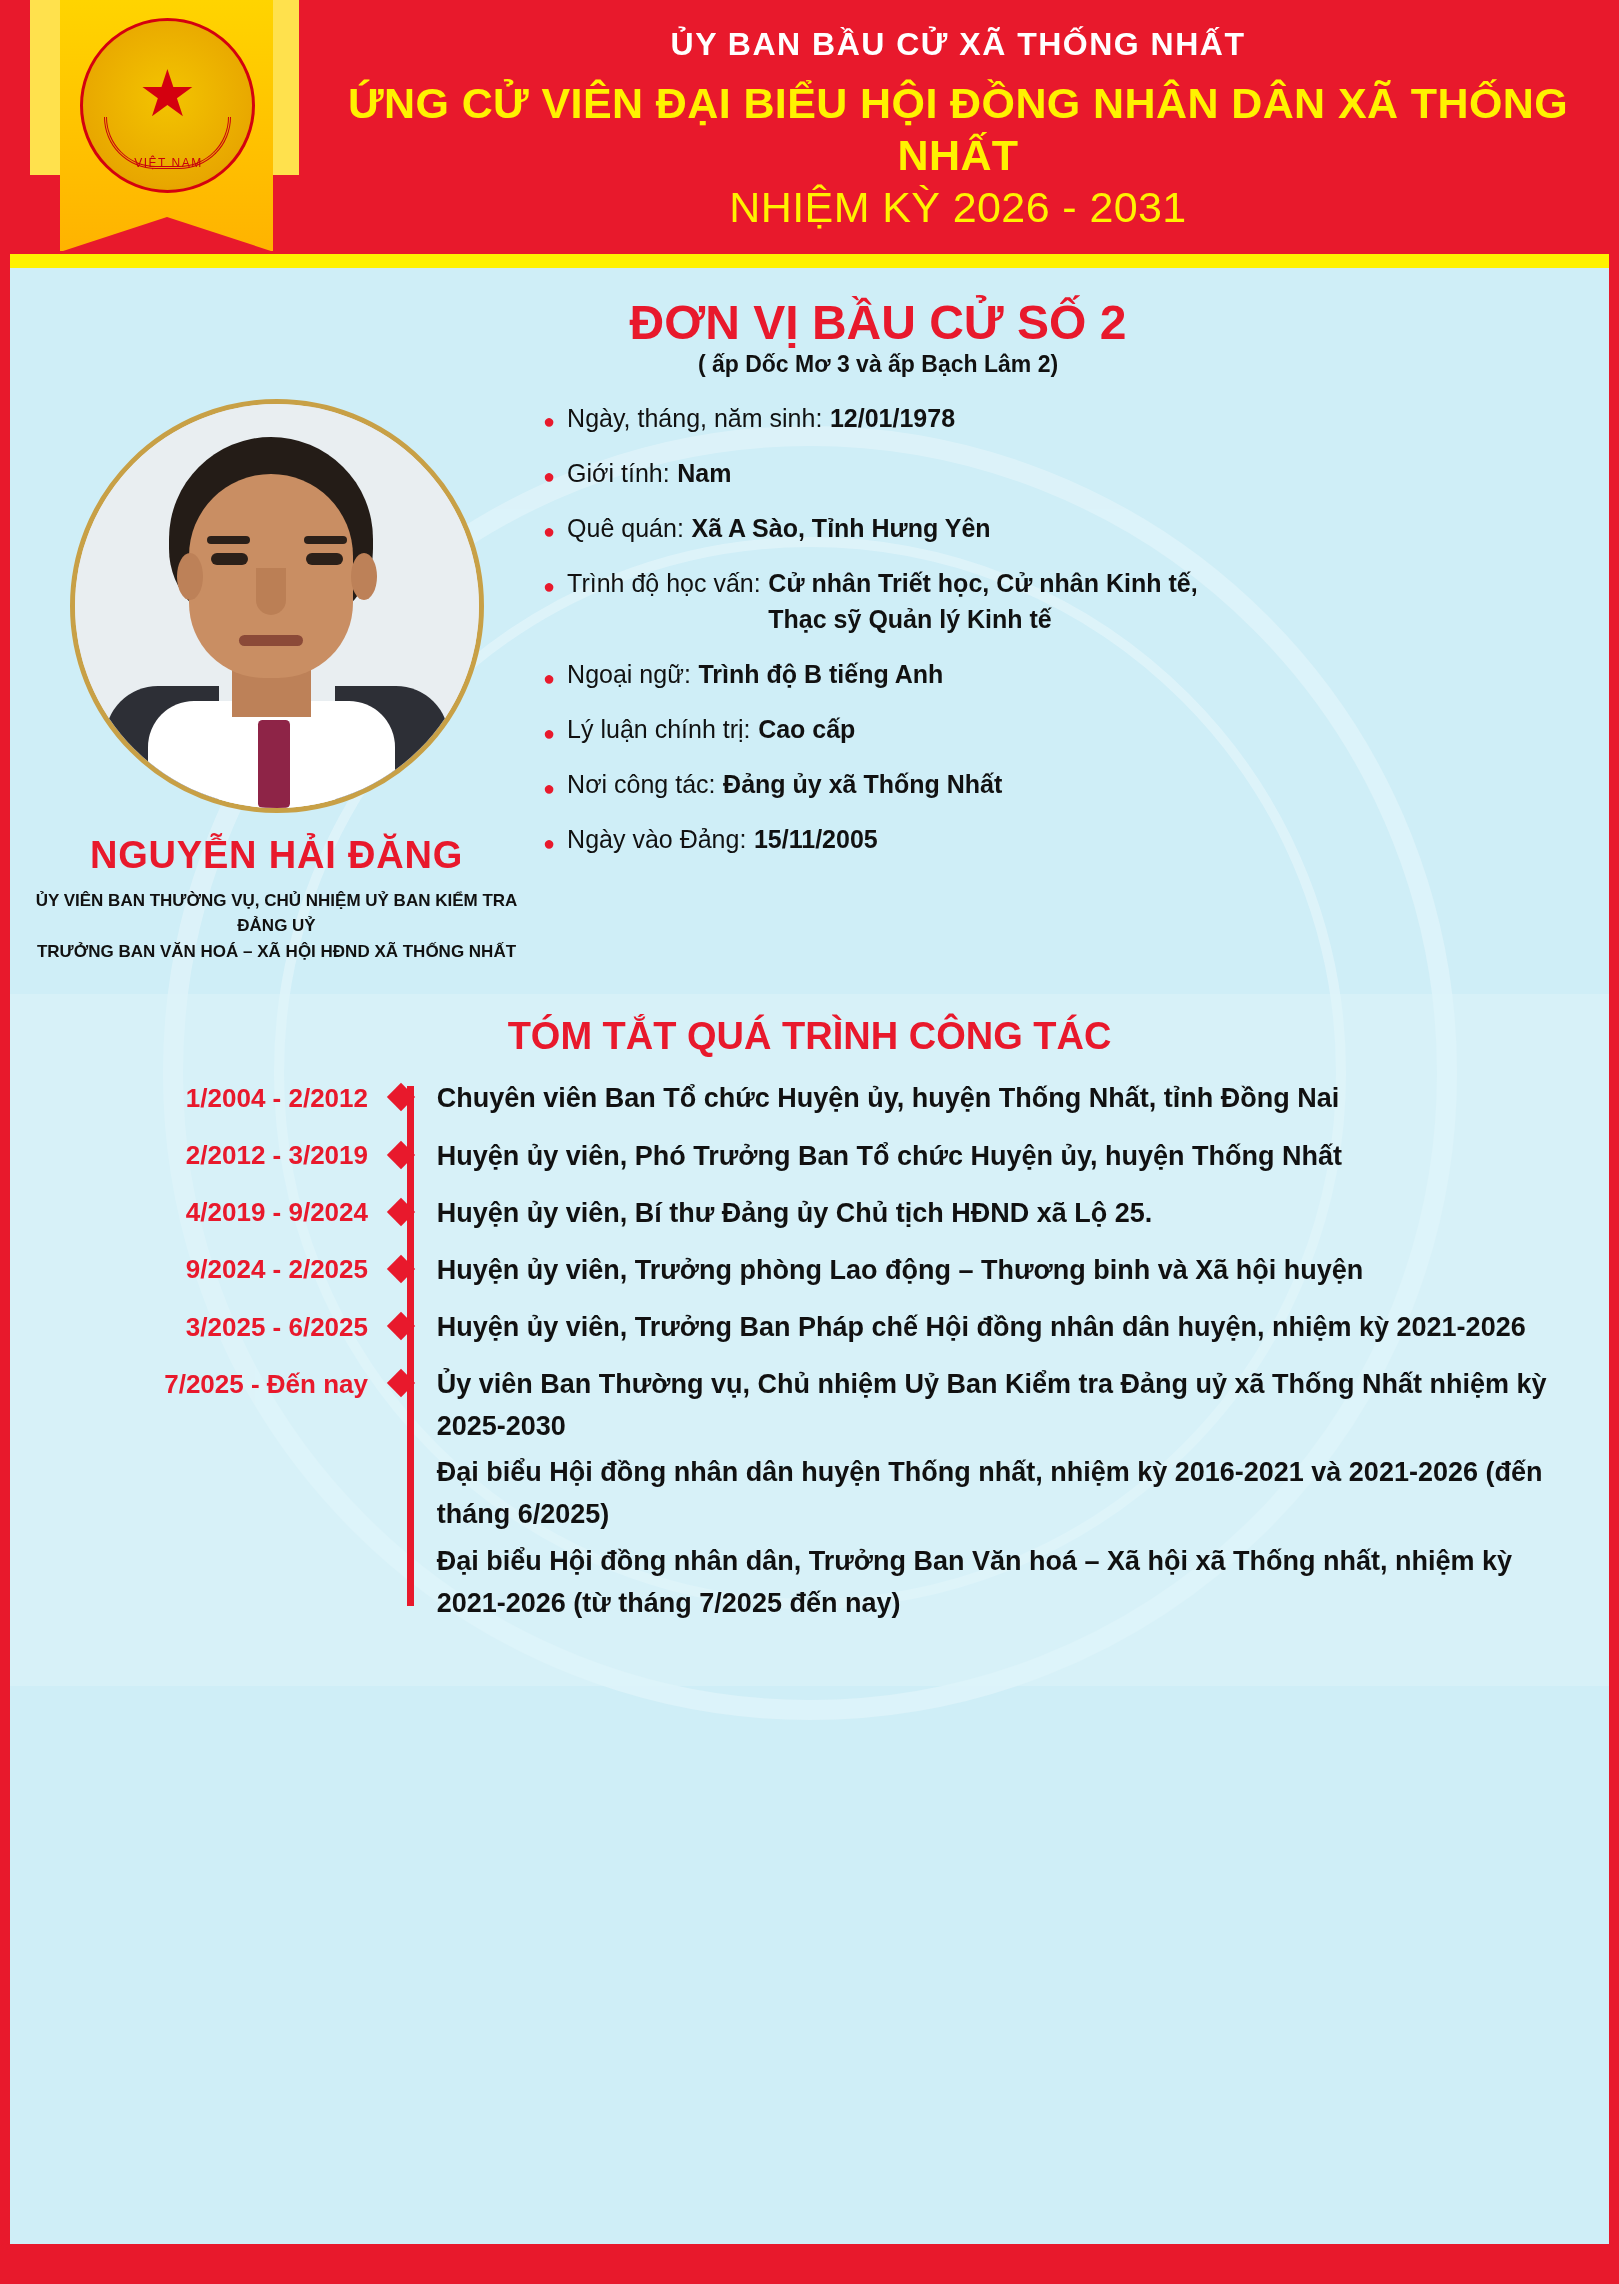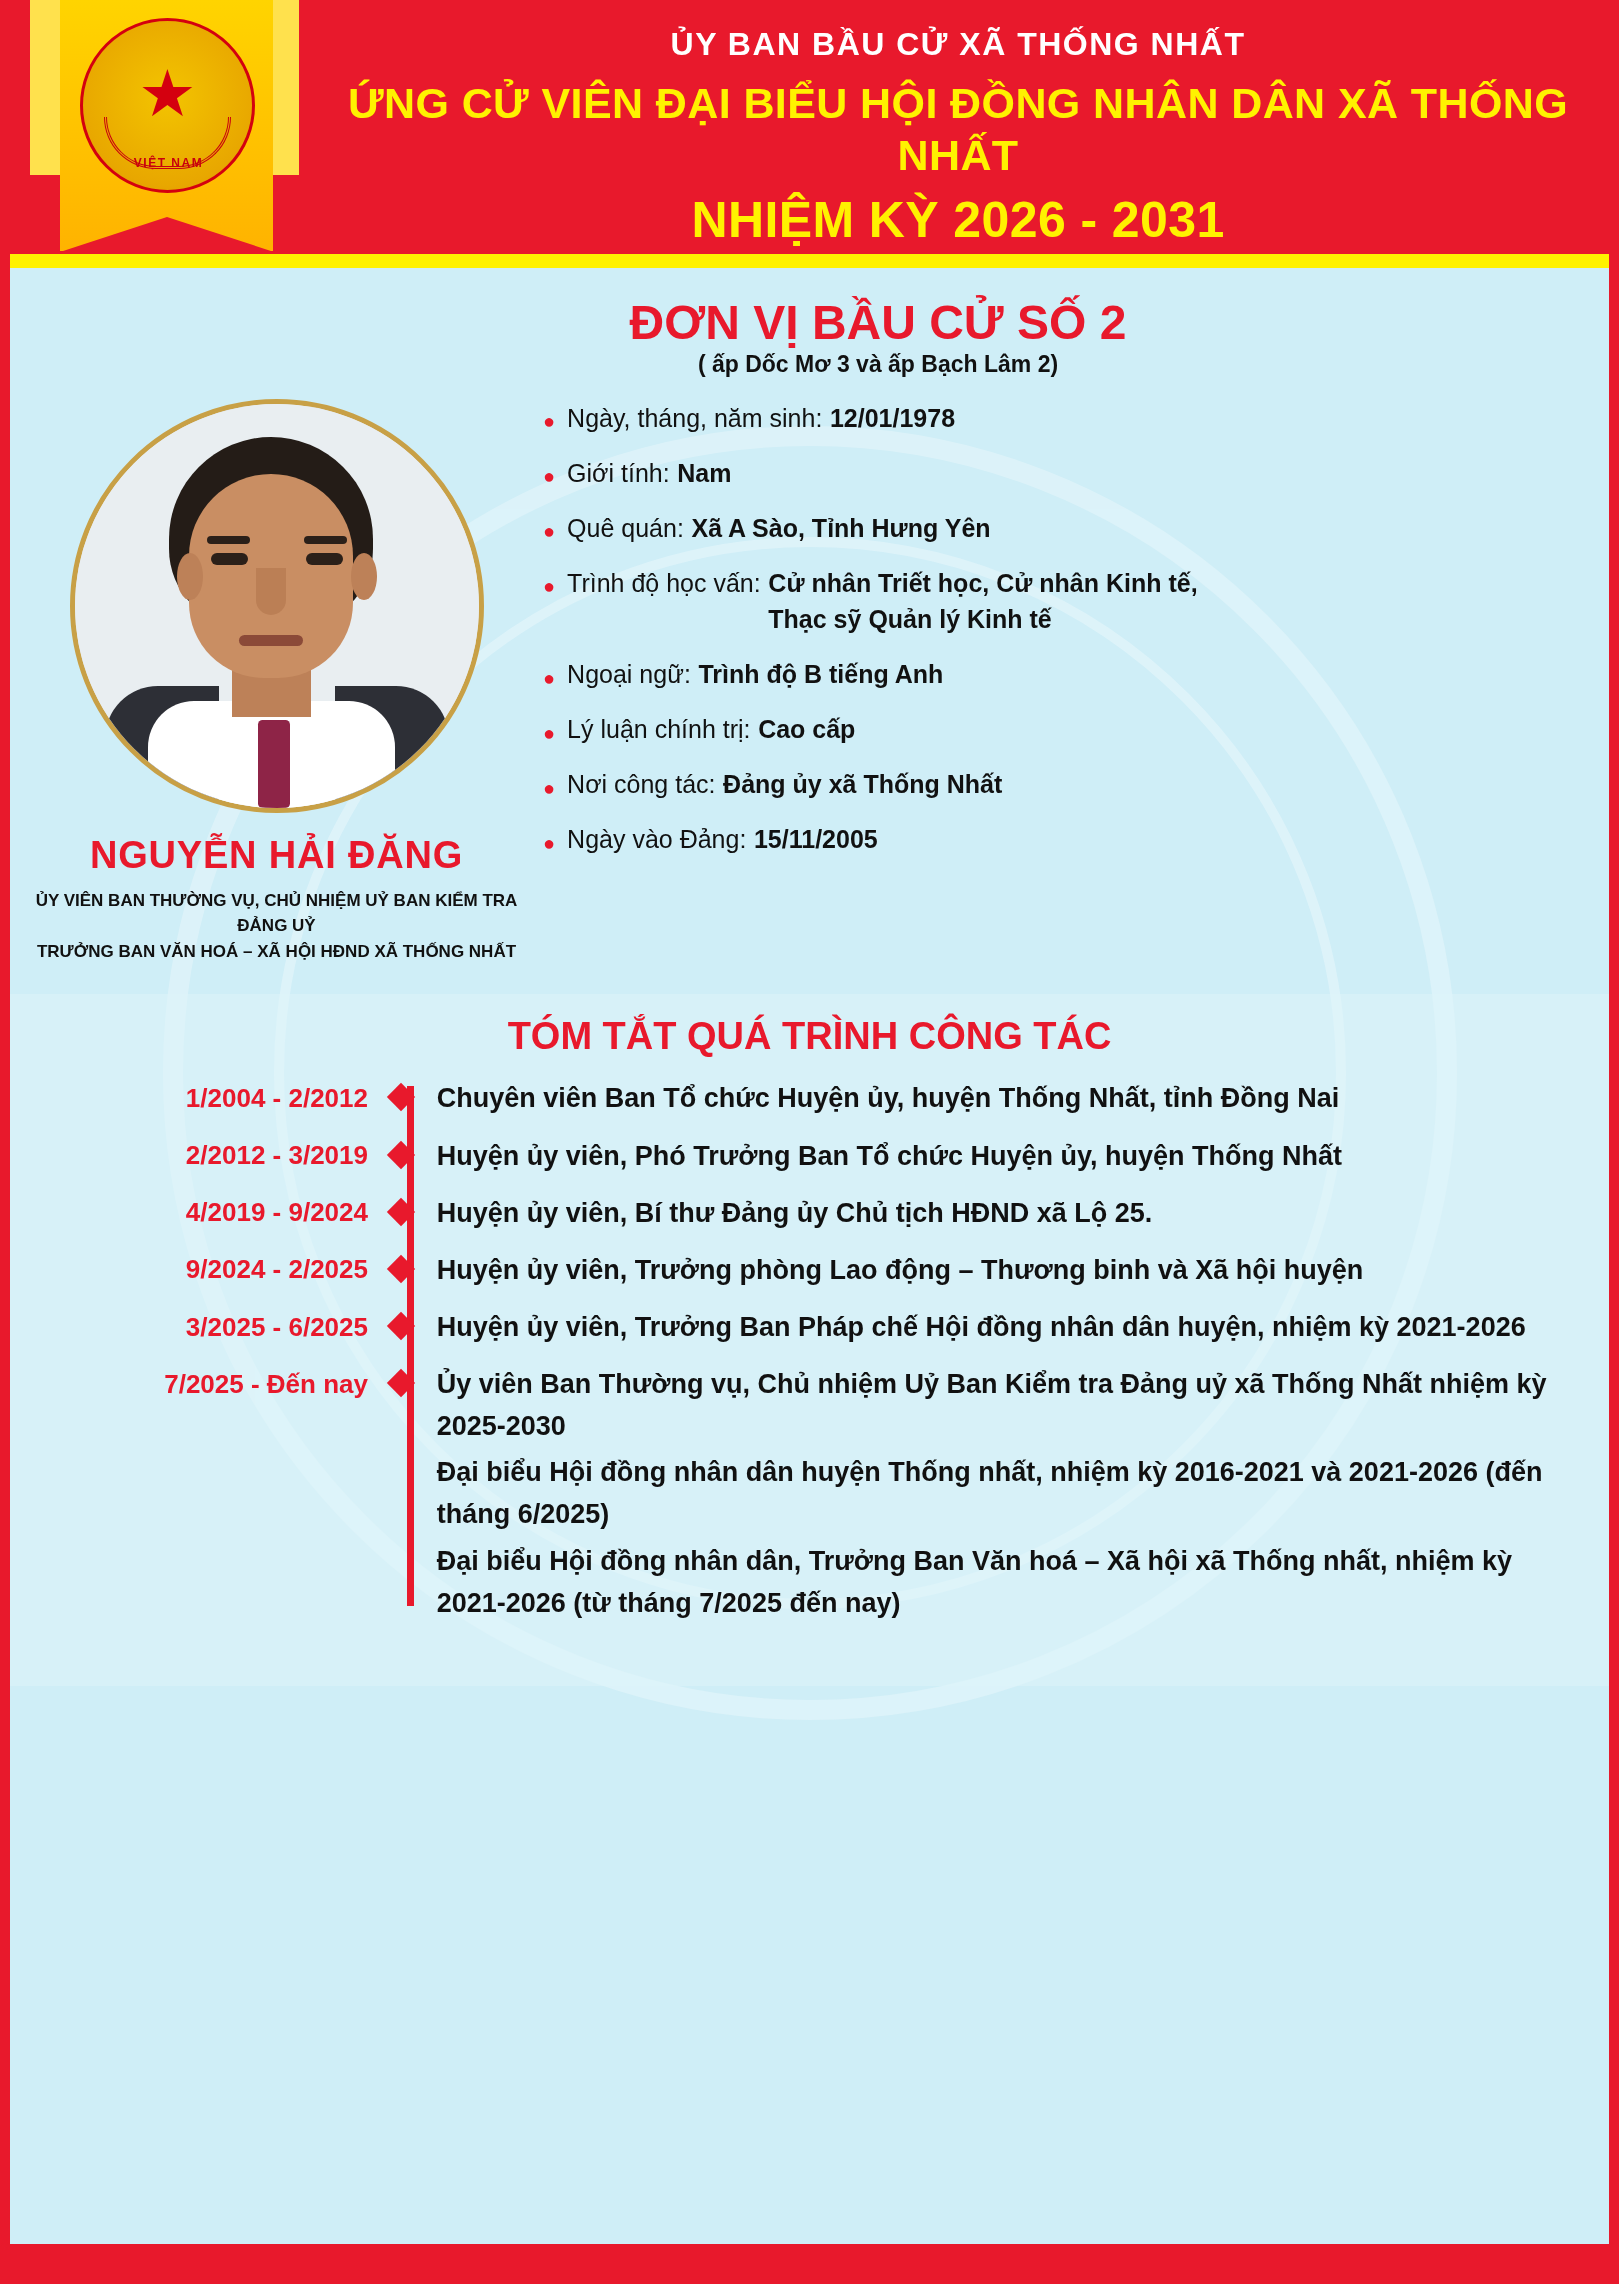--- a/index.html
+++ b/index.html
@@ -47,24 +47,24 @@
   }
   .header-line2 {
     color: #fff200;
     font-size: 43px;
     font-weight: bold;
     letter-spacing: 0.4px;
     line-height: 1.22;
   }
   .header-line3 {
     color: #fff200;
-    font-size: 50px;
-    font-weight: bold;
+    font-size: 43px;
+    font-weight: normal;
     letter-spacing: 0.4px;
-    margin-top: 9px;
+    margin-top: 1px;
   }
   .header-yellow-bar {
     position: absolute;
     left: 0;
     bottom: 0;
     width: 100%;
     height: 13.7px;
     background: #fff200;
   }
 
@@ -135,21 +135,21 @@
     border-top: none;
   }
   .emblem .vnlabel {
     position: absolute;
     left: 2px;
     right: 0;
     bottom: 20px;
     text-align: center;
     color: #c8000d;
     font-size: 12px;
-    font-weight: bold;
+    font-weight: normal;
     letter-spacing: 1.5px;
   }
 
   
   .watermark {
     position: absolute;
     left: 50%;
     top: 426px;
     transform: translateX(-50%);
     width: 1294px;

